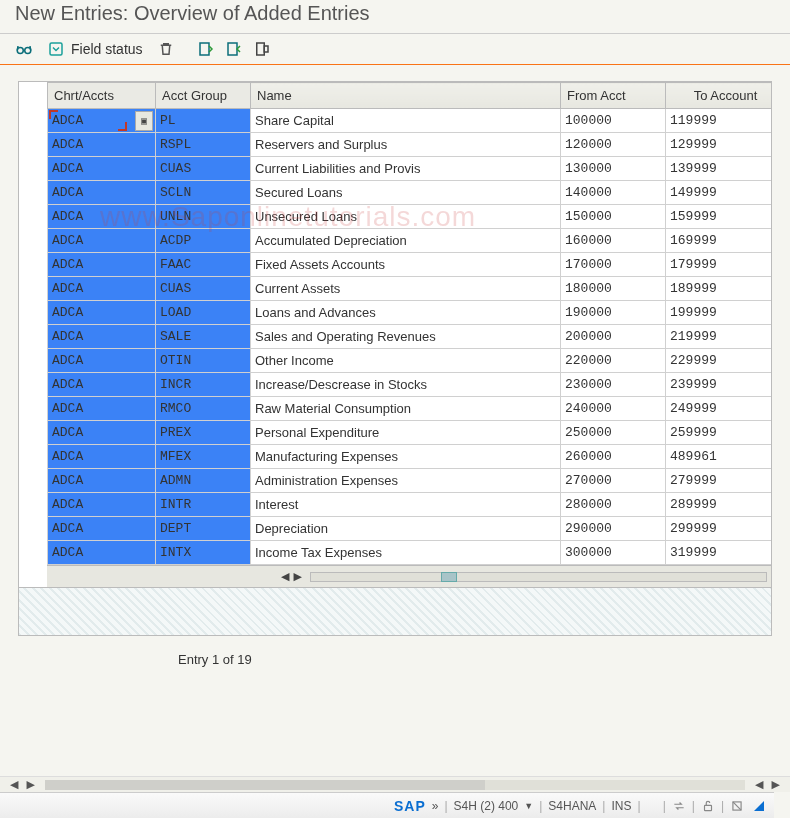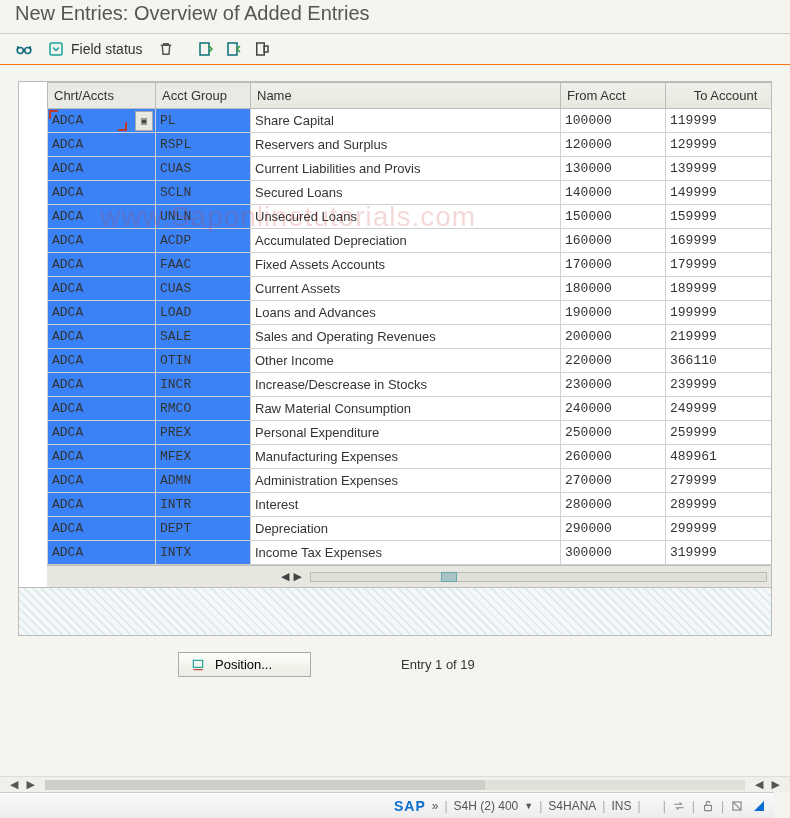--- a/index.html
+++ b/index.html
@@ -294,21 +294,21 @@
           <td>SALE</td>
           <td class="lname">Sales and Operating Revenues</td>
           <td>200000</td>
           <td>219999</td>
         </tr>
         <tr>
           <td>ADCA</td>
           <td>OTIN</td>
           <td class="lname">Other Income</td>
           <td>220000</td>
-          <td>366110</td>
+          <td>229999</td>
         </tr>
         <tr>
           <td>ADCA</td>
           <td>INCR</td>
           <td class="lname">Increase/Descrease in Stocks</td>
           <td>230000</td>
           <td>239999</td>
         </tr>
         <tr>
           <td>ADCA</td>
@@ -367,27 +367,20 @@
         <span>▶</span>
       </div>
     <div class="track">
         <div class="thumb"></div>
       </div>
   </div>
 </div>
 <div class="grid-bg"></div>
 
 <div class="footer-row">
-  <button class="pos-btn">
-    <svg viewBox="0 0 24 24">
-        <rect x="4" y="4" width="16" height="12" fill="none" stroke="#1aa09a" stroke-width="2"></rect>
-        <path d="M4 20h16" stroke="#c0392b" stroke-width="2"></path>
-      </svg>
-    <span>Position...</span>
-  </button>
   <span class="entry-text">Entry 1 of 19</span>
 </div>
 
 <div class="watermark">www.Saponlinetutorials.com</div>
 
 <div class="outer-hscroll">
   <span class="arr">◀</span>
   <span class="arr">▶</span>
   <div class="otrack">
       <div class="othumb"></div>

